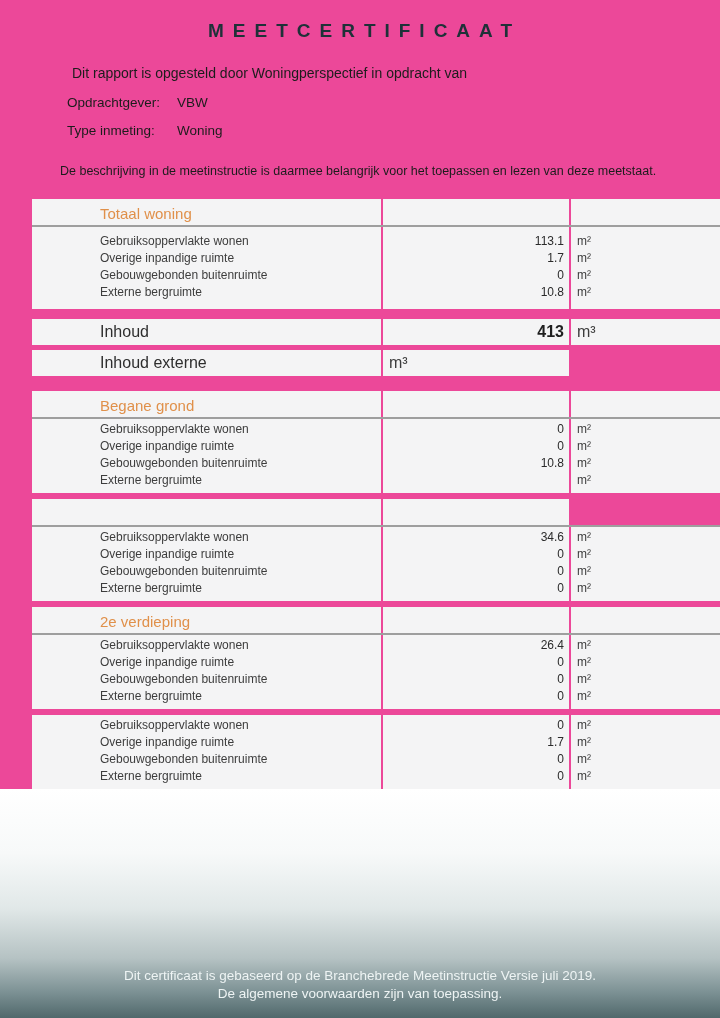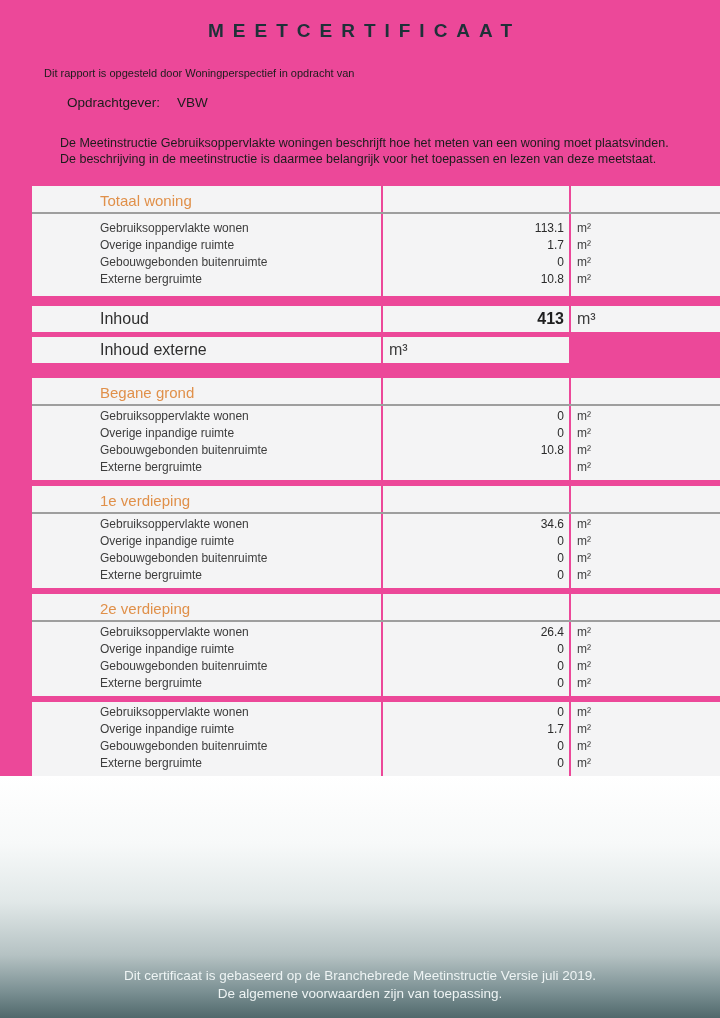--- a/index.html
+++ b/index.html
@@ -16,21 +16,21 @@
   
   .doc-title {
     margin:18px 0 0;
     text-align:center;
     font-size:19px; line-height:26px;
     font-weight:700;
     letter-spacing:9px;
     text-indent:9px;
     color:#1e3138;
   }
-  .intro { margin:21px 0 0 44px; font-size:11px; line-height:16px; color:#1c1c1c; }
+  .intro { margin:21px 0 0 72px; font-size:14px; line-height:16px; color:#1c1c1c; }
   .fields { margin:12px 0 0 67px; }
   .field { height:19px; line-height:19px; font-size:13.5px; color:#1c1c1c; margin-bottom:9px; }
   .field .flabel { display:inline-block; width:110px; }
   .para { margin:15px 0 0 60px; font-size:12.5px; line-height:15.5px; color:#1c1c1c; }
 
   
   .table { margin-top:19px;padding-left:32px; }
   .band { display:grid; grid-template-columns:349px 186px 1fr; column-gap:2px; }
   .cell { background:#f4f4f5; }
 
@@ -71,24 +71,26 @@
 
 <div class="page">
 
   <h1 class="doc-title">MEETCERTIFICAAT</h1>
   <div class="intro">Dit rapport is opgesteld door Woningperspectief in opdracht van</div>
 
   <div class="fields">
     <div class="field">
       <span class="flabel">Opdrachtgever:</span><span class="fvalue">VBW</span>
     </div>
+    <div class="field">
+      <span class="flabel">Type inmeting:</span><span class="fvalue">Woning</span>
+    </div>
   </div>
 
   <div class="para">
-    <div>De Meetinstructie Gebruiksoppervlakte woningen beschrijft hoe het meten van een woning moet plaatsvinden.</div>
     <div>De beschrijving in de meetinstructie is daarmee belangrijk voor het toepassen en lezen van deze meetstaat.</div>
   </div>
 
   <div class="table">
 
     <div class="band sec-head">
       <div class="cell">
           <span class="sec-title">Totaal woning</span>
         </div>
       <div class="cell"></div>
@@ -165,23 +167,20 @@
         <div class="r unit">m²</div>
         <div class="r unit">m²</div>
         <div class="r unit">m²</div>
         <div class="r unit">m²</div>
       </div>
     </div>
 
     <div class="gap6"></div>
 
     <div class="band sec-head">
-      <div class="cell">
-          <span class="sec-title">1e verdieping</span>
-        </div>
       <div class="cell"></div>
       <div class="cell"></div>
     </div>
     <div class="band rows-band">
       <div class="cell">
         <div class="r lbl">Gebruiksoppervlakte wonen</div>
         <div class="r lbl">Overige inpandige ruimte</div>
         <div class="r lbl">Gebouwgebonden buitenruimte</div>
         <div class="r lbl">Externe bergruimte</div>
       </div>

